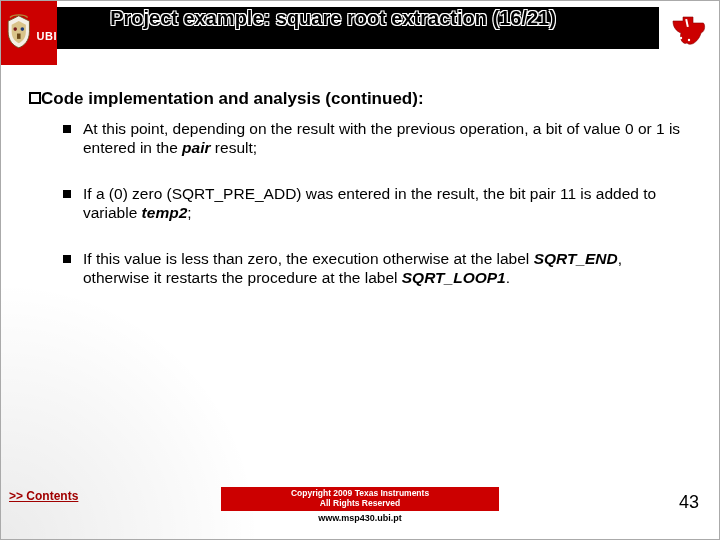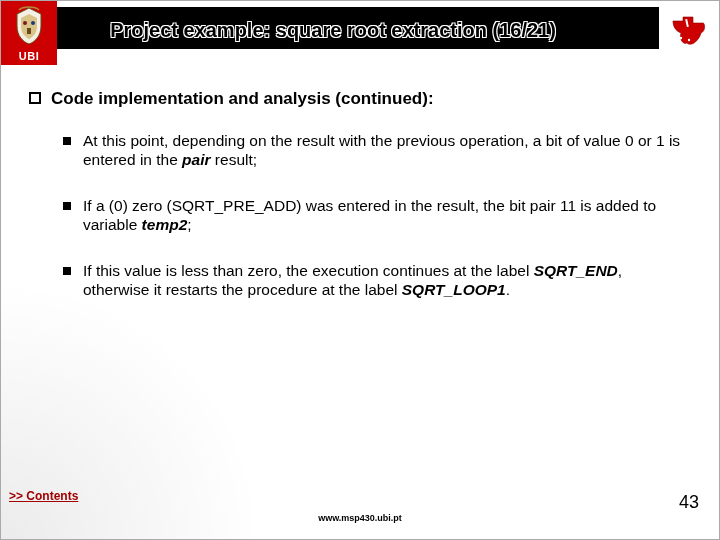--- a/index.html
+++ b/index.html
@@ -22,21 +22,21 @@
   .header {
     position: relative;
     height: 64px;
     display: flex;
     align-items: stretch;
   }
   .header-left {
     width: 56px;
     background: #c00;
     display: flex;
-    flex-direction: column;
+    flex-direction: row;
     align-items: center;
     justify-content: center;
     padding-top: 2px;
   }
   .crest {
     width: 40px; height: 40px;
     display: inline-block;
   }
   .ubi-label {
     color: #fff;
@@ -63,21 +63,21 @@
     width: 0; height: 0;
   }
   .header-title {
     position: absolute;
     left: 0; right: 0; top: 0;
     text-align: center;
     font-weight: 900;
     font-size: 20px;
     line-height: 1.1;
     color: #000;
-    padding: 18px 60px 0 10px;
+    padding: 6px 60px 0 10px;
     z-index: 3;
     text-shadow:
       -1px -1px 0 #fff, 1px -1px 0 #fff,
       -1px  1px 0 #fff, 1px  1px 0 #fff;
   }
   .header-right {
     width: 60px;
     display: flex;
     align-items: flex-start;
     justify-content: center;
@@ -88,24 +88,24 @@
   }
 
   
   .body {
     padding: 10px 28px 0 28px;
   }
   .section-heading {
     font-weight: 900;
     font-size: 17px;
     color: #000;
-    margin: 14px 0 22px 0;
+    margin: 14px 0 10px 0;
     display: flex;
     align-items: flex-start;
-    gap: 10px;
+    gap: 0;
   }
   .hollow-square {
     width: 12px; height: 12px;
     border: 2px solid #000;
     flex-shrink: 0;
     margin-top: 3px;
   }
   ul.sub {
     list-style: none;
     padding: 0 0 0 34px;
@@ -212,24 +212,28 @@
     </div>
 
     <ul class="sub">
       <li>
         <span>At this point, depending on the result with the previous operation, a bit of value 0 or 1 is entered in the </span><span class="bi">pair</span><span> result;</span>
       </li>
       <li>
         <span>If a (0) zero (SQRT_PRE_ADD) was entered in the result, the bit pair 11 is added to variable </span><span class="bi">temp2</span><span>;</span>
       </li>
       <li>
-        <span>If this value is less than zero, the execution continues at the label </span><span class="bi">SQRT_END</span><span>, otherwise it restarts the procedure at the label </span><span class="bi">SQRT_LOOP1</span><span>.</span>
+        <span>If this value is less than zero, the execution otherwise at the label </span><span class="bi">SQRT_END</span><span>, otherwise it restarts the procedure at the label </span><span class="bi">SQRT_LOOP1</span><span>.</span>
       </li>
     </ul>
   </div>
 
   <div class="footer">
     <a class="contents-link">&gt;&gt; Contents</a>
+    <div class="footer-center-bar">
+      <span>Copyright 2009 Texas Instruments</span><br>
+      <span>All Rights Reserved</span>
+    </div>
     <div class="footer-sub">www.msp430.ubi.pt</div>
     <div class="slide-number">43</div>
   </div>
 
 </div>
 
 </body></html>

